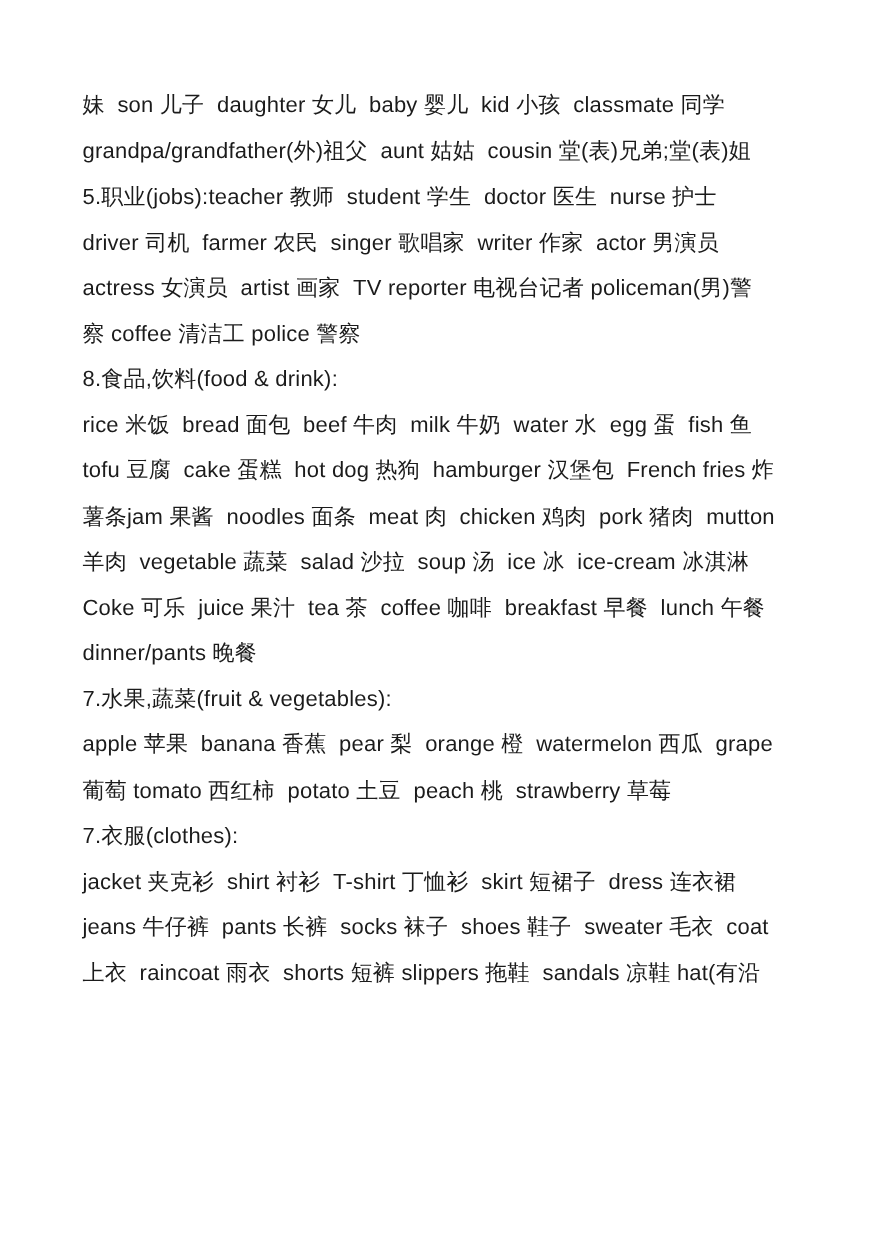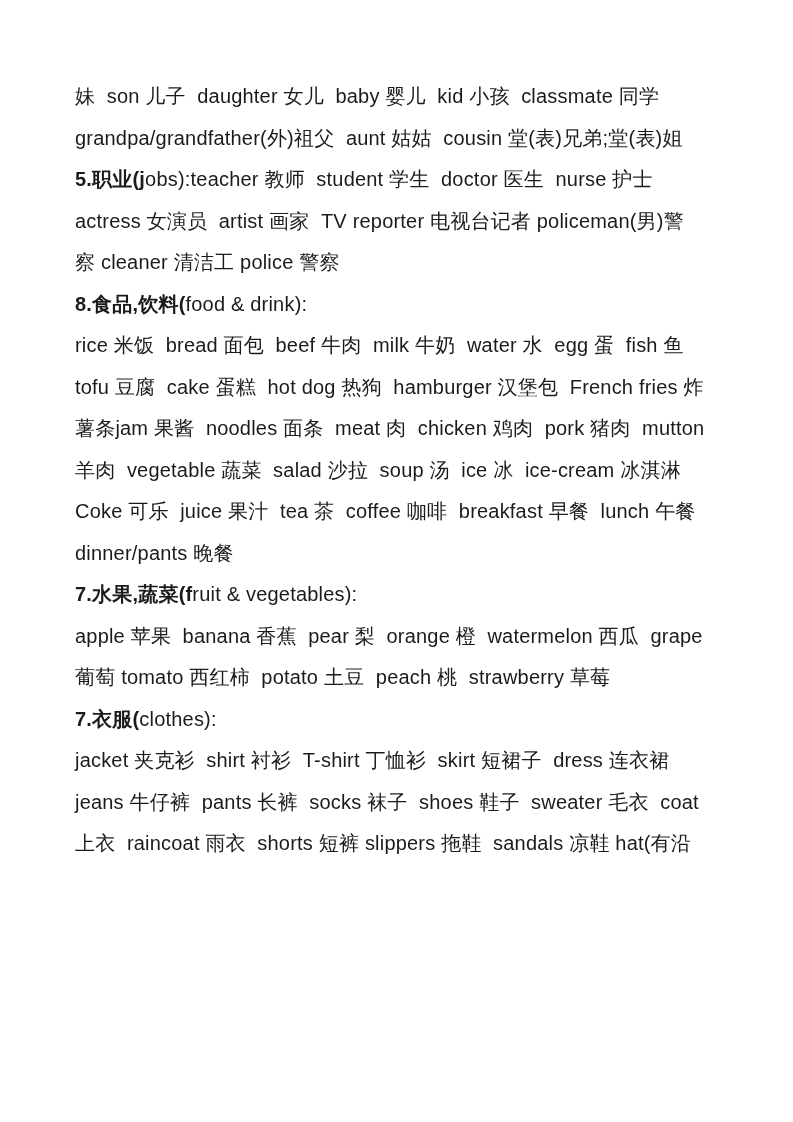--- a/index.html
+++ b/index.html
@@ -24,32 +24,33 @@
     color: #1b1b1b;
     font-size: 20px;
   }
   .line {
     white-space: pre;
     line-height: 41.5px;
     height: 41.5px;
     letter-spacing: 0.2px;
   }
   .run { font-weight: 400; }
-  .run.bold { font-weight: 700; }
+  .run.bold { font-weight: 400; }
 </style>
 </head>
 <body>
 
 <div class="page">
   <div class="textblock" id="textblock">
       <div class="line"><span class="run">妹  son 儿子  daughter 女儿  baby 婴儿  kid 小孩  classmate 同学</span></div>
       <div class="line"><span class="run">grandpa/grandfather(外)祖父  aunt 姑姑  cousin 堂(表)兄弟;堂(表)姐</span></div>
       <div class="line"><span class="run bold">5.职业(j</span><span class="run">obs):teacher 教师  student 学生  doctor 医生  nurse 护士</span></div>
+      <div class="line"><span class="run">driver 司机  farmer 农民  singer 歌唱家  writer 作家  actor 男演员</span></div>
       <div class="line"><span class="run">actress 女演员  artist 画家  TV reporter 电视台记者 policeman(男)警</span></div>
-      <div class="line"><span class="run">察 cleaner 清洁工 police 警察</span></div>
+      <div class="line"><span class="run">察 coffee 清洁工 police 警察</span></div>
       <div class="line"><span class="run bold">8.食品,饮料(</span><span class="run">food &amp; drink):</span></div>
       <div class="line"><span class="run">rice 米饭  bread 面包  beef 牛肉  milk 牛奶  water 水  egg 蛋  fish 鱼</span></div>
       <div class="line"><span class="run">tofu 豆腐  cake 蛋糕  hot dog 热狗  hamburger 汉堡包  French fries 炸</span></div>
       <div class="line"><span class="run">薯条jam 果酱  noodles 面条  meat 肉  chicken 鸡肉  pork 猪肉  mutton</span></div>
       <div class="line"><span class="run">羊肉  vegetable 蔬菜  salad 沙拉  soup 汤  ice 冰  ice-cream 冰淇淋</span></div>
       <div class="line"><span class="run">Coke 可乐  juice 果汁  tea 茶  coffee 咖啡  breakfast 早餐  lunch 午餐</span></div>
       <div class="line"><span class="run">dinner/pants 晚餐</span></div>
       <div class="line"><span class="run bold">7.水果,蔬菜(f</span><span class="run">ruit &amp; vegetables):</span></div>
       <div class="line"><span class="run">apple 苹果  banana 香蕉  pear 梨  orange 橙  watermelon 西瓜  grape</span></div>
       <div class="line"><span class="run">葡萄 tomato 西红柿  potato 土豆  peach 桃  strawberry 草莓</span></div>

